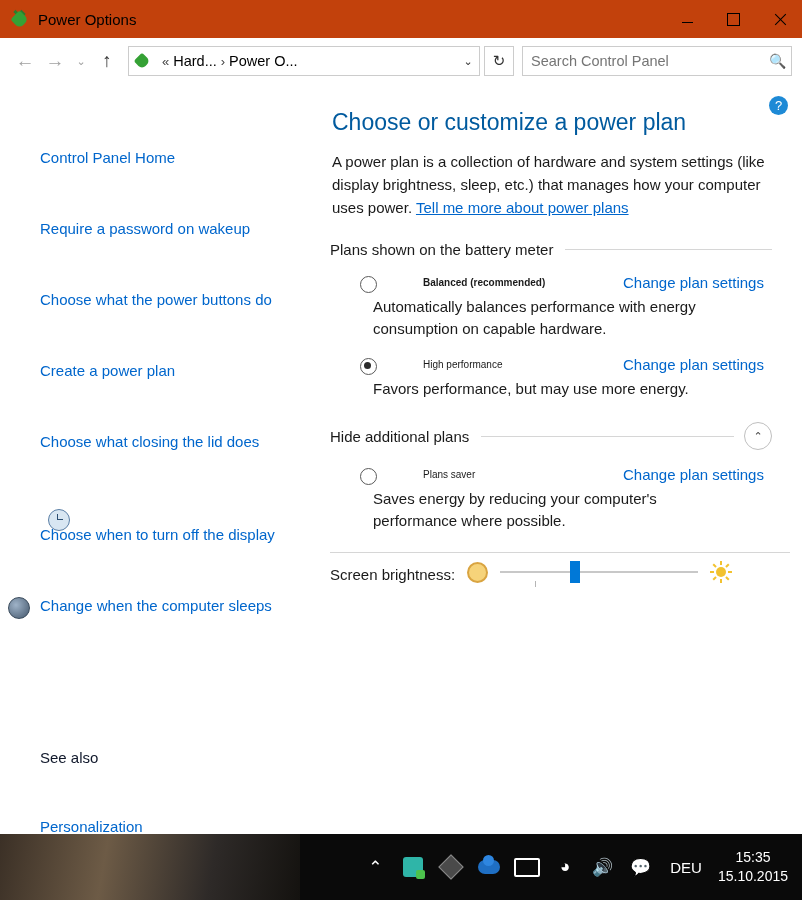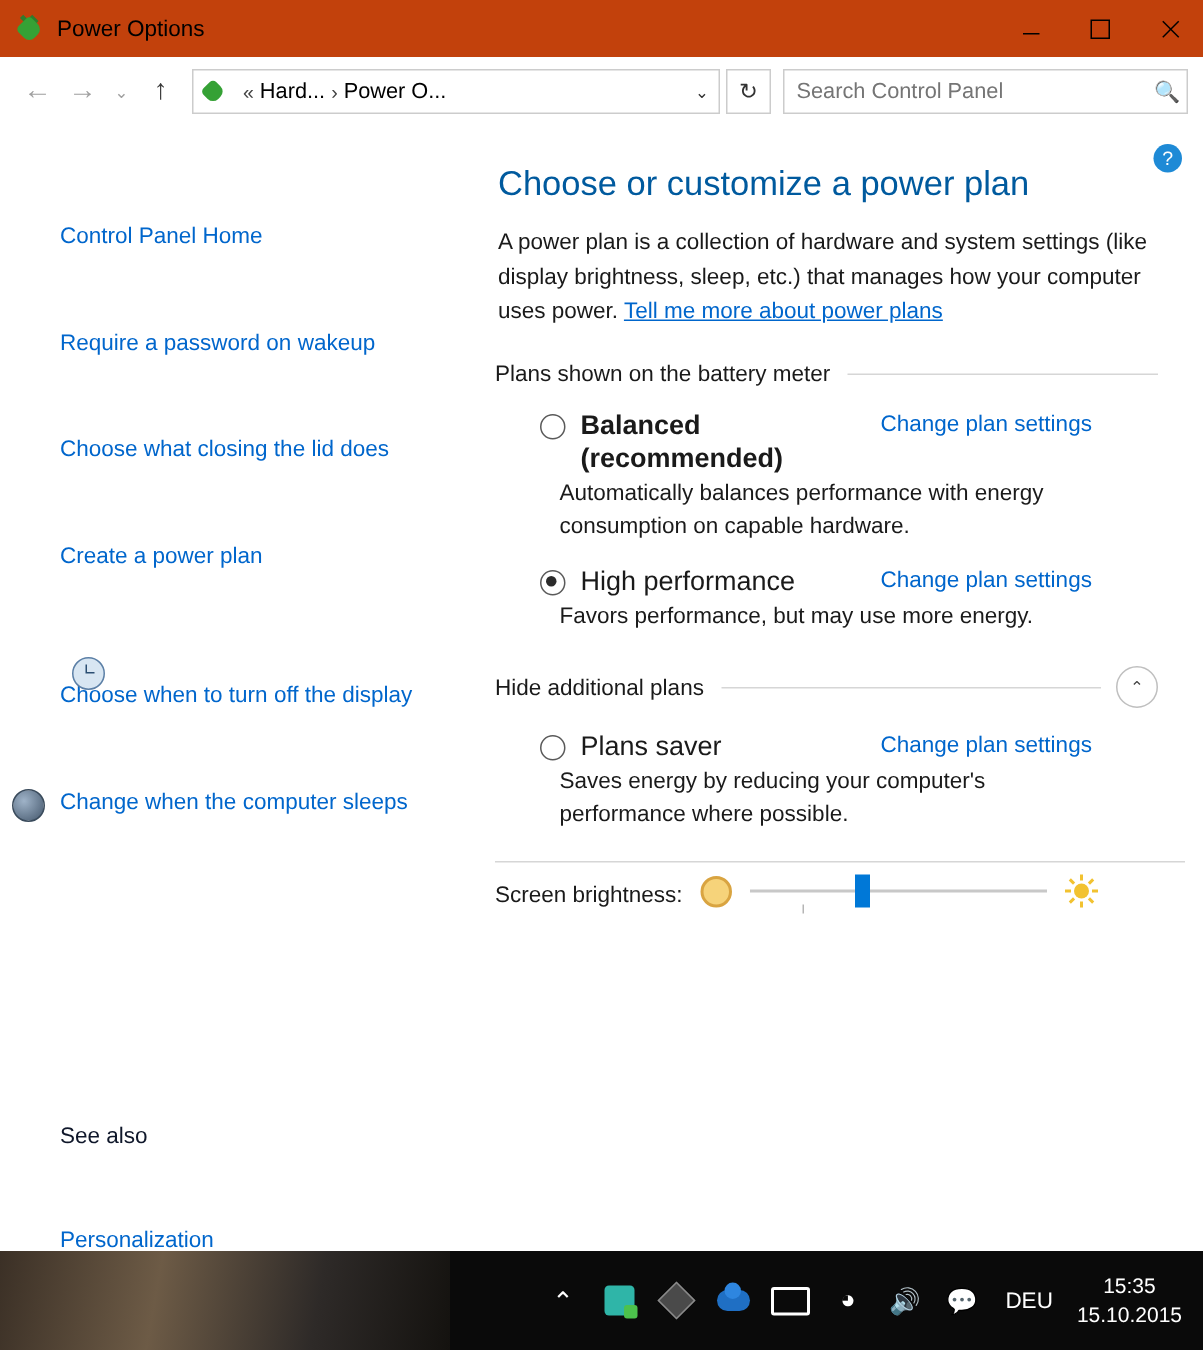--- a/index.html
+++ b/index.html
@@ -301,25 +301,26 @@
   }
   .radio.checked:after {
     content: "";
     position: absolute;
     left: 3px; top: 3px;
     width: 7px; height: 7px;
     border-radius: 50%;
     background: #2b2b2b;
   }
   .plan-name {
-    font-size: 18px;
+    font-size: 10px;
     color: #1a1a1a;
     line-height: 22px;
     width: 200px;
     flex: 0 0 auto;
+    margin-left: 36px;
   }
   .plan-name.bold { font-weight: bold; }
   .plan-link {
     font-size: 15px;
     color: #0066cc;
     line-height: 22px;
     flex: 0 0 auto;
   }
   .plan-desc {
     font-size: 15px;
@@ -519,22 +520,23 @@
       <input type="text" placeholder="Search Control Panel" style="">
       <div class="search-icon">🔍</div>
     </div>
   </div>
 
   <div class="content">
 
     <div class="sidebar">
       <div class="side-link home">Control Panel Home</div>
       <div class="side-link">Require a password on wakeup</div>
+      <div class="side-link">Choose what the power buttons do</div>
+      <div class="side-link">Create a power plan</div>
       <div class="side-link">Choose what closing the lid does</div>
-      <div class="side-link">Create a power plan</div>
       <div class="side-link icon-row">
         <div class="side-ico clock-ico"></div>
         <span>Choose when to turn off the display</span>
       </div>
       <div class="side-link icon-row">
         <div class="side-ico moon-ico"></div>
         <span>Change when the computer sleeps</span>
       </div>
 
       <div class="bottom-group">

